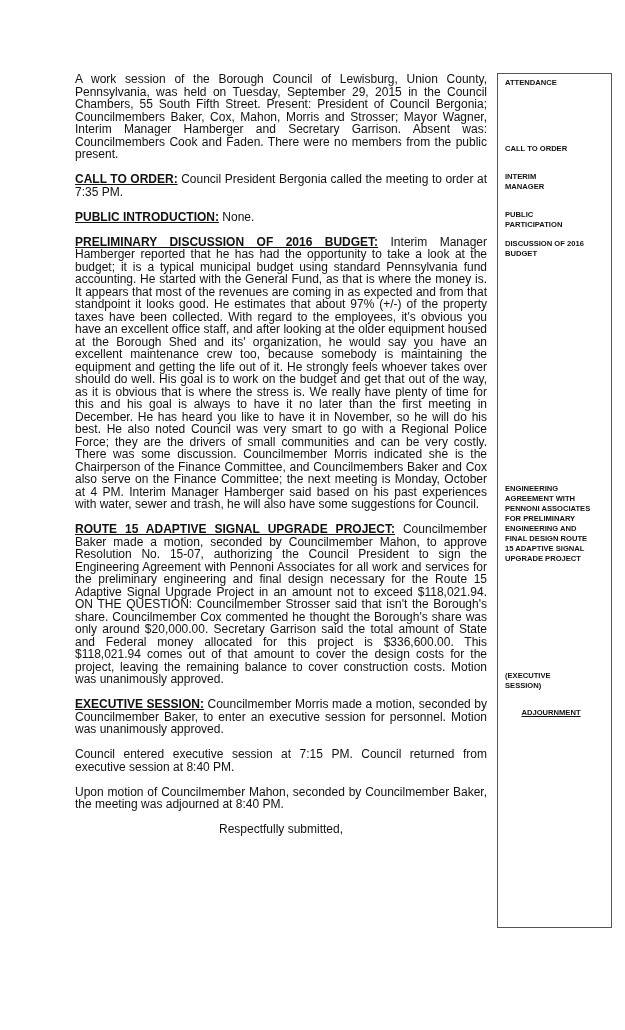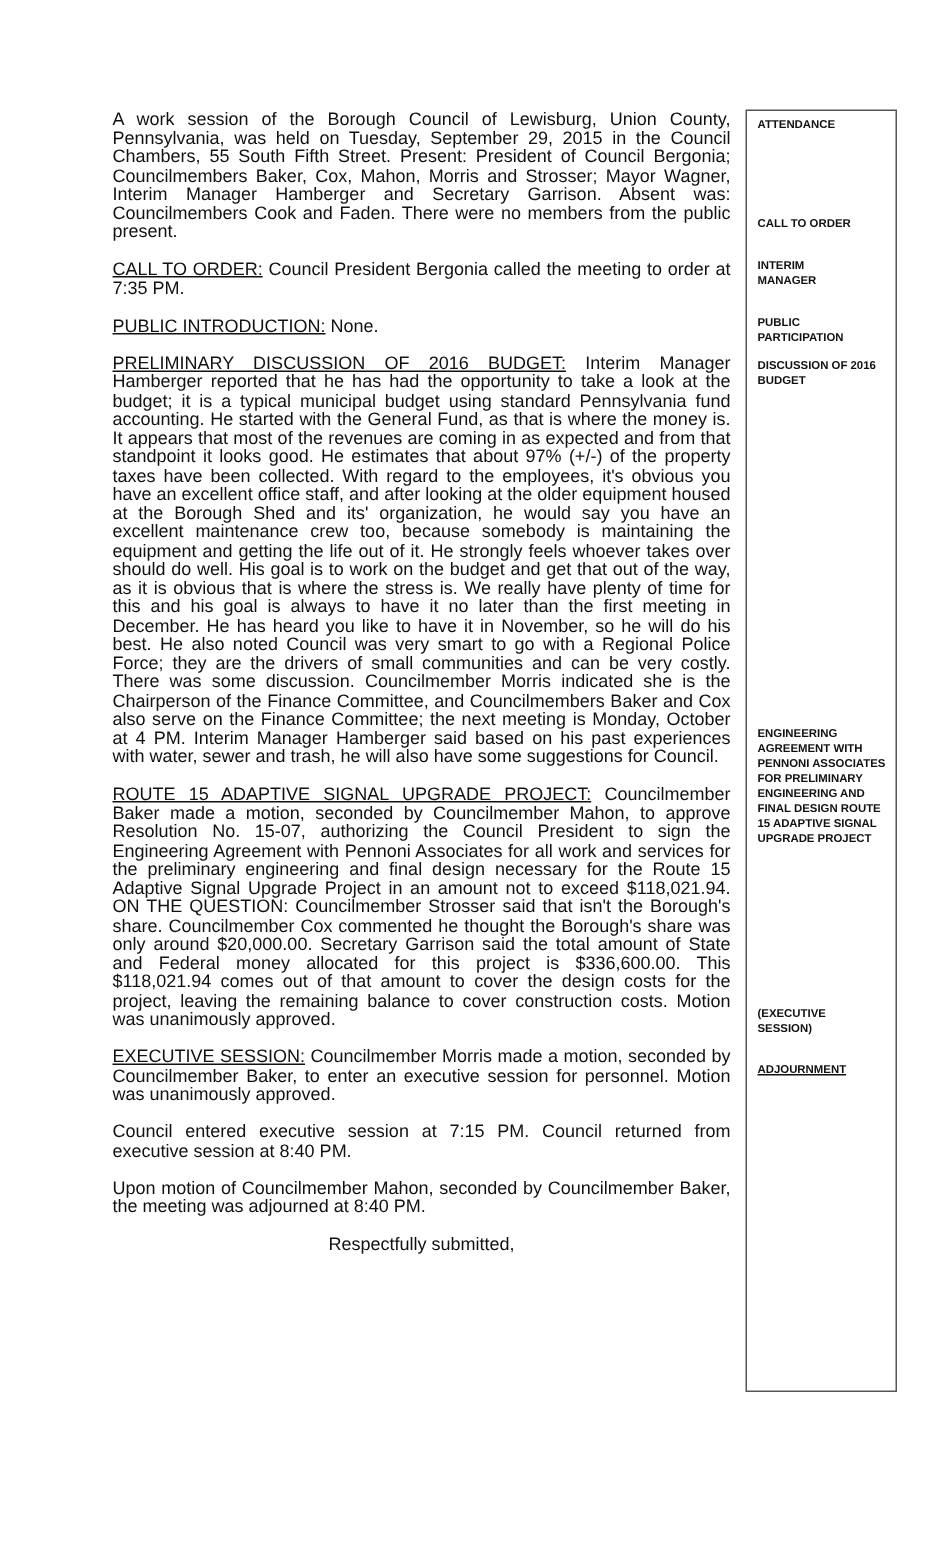--- a/index.html
+++ b/index.html
@@ -2,27 +2,27 @@
 <html><head>
 <meta charset="utf-8">
 <style>
   html, body { margin:0; padding:0; background:#ffffff; }
   body { width:625px; height:1030px; position:relative; overflow:hidden;
          font-family:"Liberation Sans", sans-serif; color:#111; }
   .main { position:absolute; left:75px; top:73px; width:412px;
           font-size:12px; line-height:12.5px; }
   .main p { margin:0 0 12.5px 0; text-align:justify; }
   .main p.left { text-align:center; }
-  .hd { font-weight:normal; text-decoration:underline; }
+  .hd { font-weight:bold; text-decoration:underline; }
   .sig { margin-top:25px !important; margin-bottom:0 !important; }
-  .side { position:absolute; left:497px; top:73px; width:101px; height:855px;
+  .side { position:absolute; left:497px; top:73px; width:115px; height:855px;
           border:1.5px solid #555; box-sizing:border-box; }
   .side .lbl { position:absolute; left:7px; width:92px; font-size:7.6px; font-weight:bold;
                line-height:10px; text-transform:uppercase; color:#111; }
-  .side .u { text-decoration:underline; }
+  .side .u { text-decoration:underline;text-align:center; }
 </style>
 </head>
 <body>
 
 <div class="main">
   <p>A work session of the Borough Council of Lewisburg, Union County, Pennsylvania, was held on Tuesday, September 29, 2015 in the Council Chambers, 55 South Fifth Street. Present: President of Council Bergonia; Councilmembers Baker, Cox, Mahon, Morris and Strosser; Mayor Wagner, Interim Manager Hamberger and Secretary Garrison. Absent was: Councilmembers Cook and Faden. There were no members from the public present.</p>
 
   <p><span class="hd">CALL TO ORDER:</span><span> Council President Bergonia called the meeting to order at 7:35 PM.</span></p>
 
 

